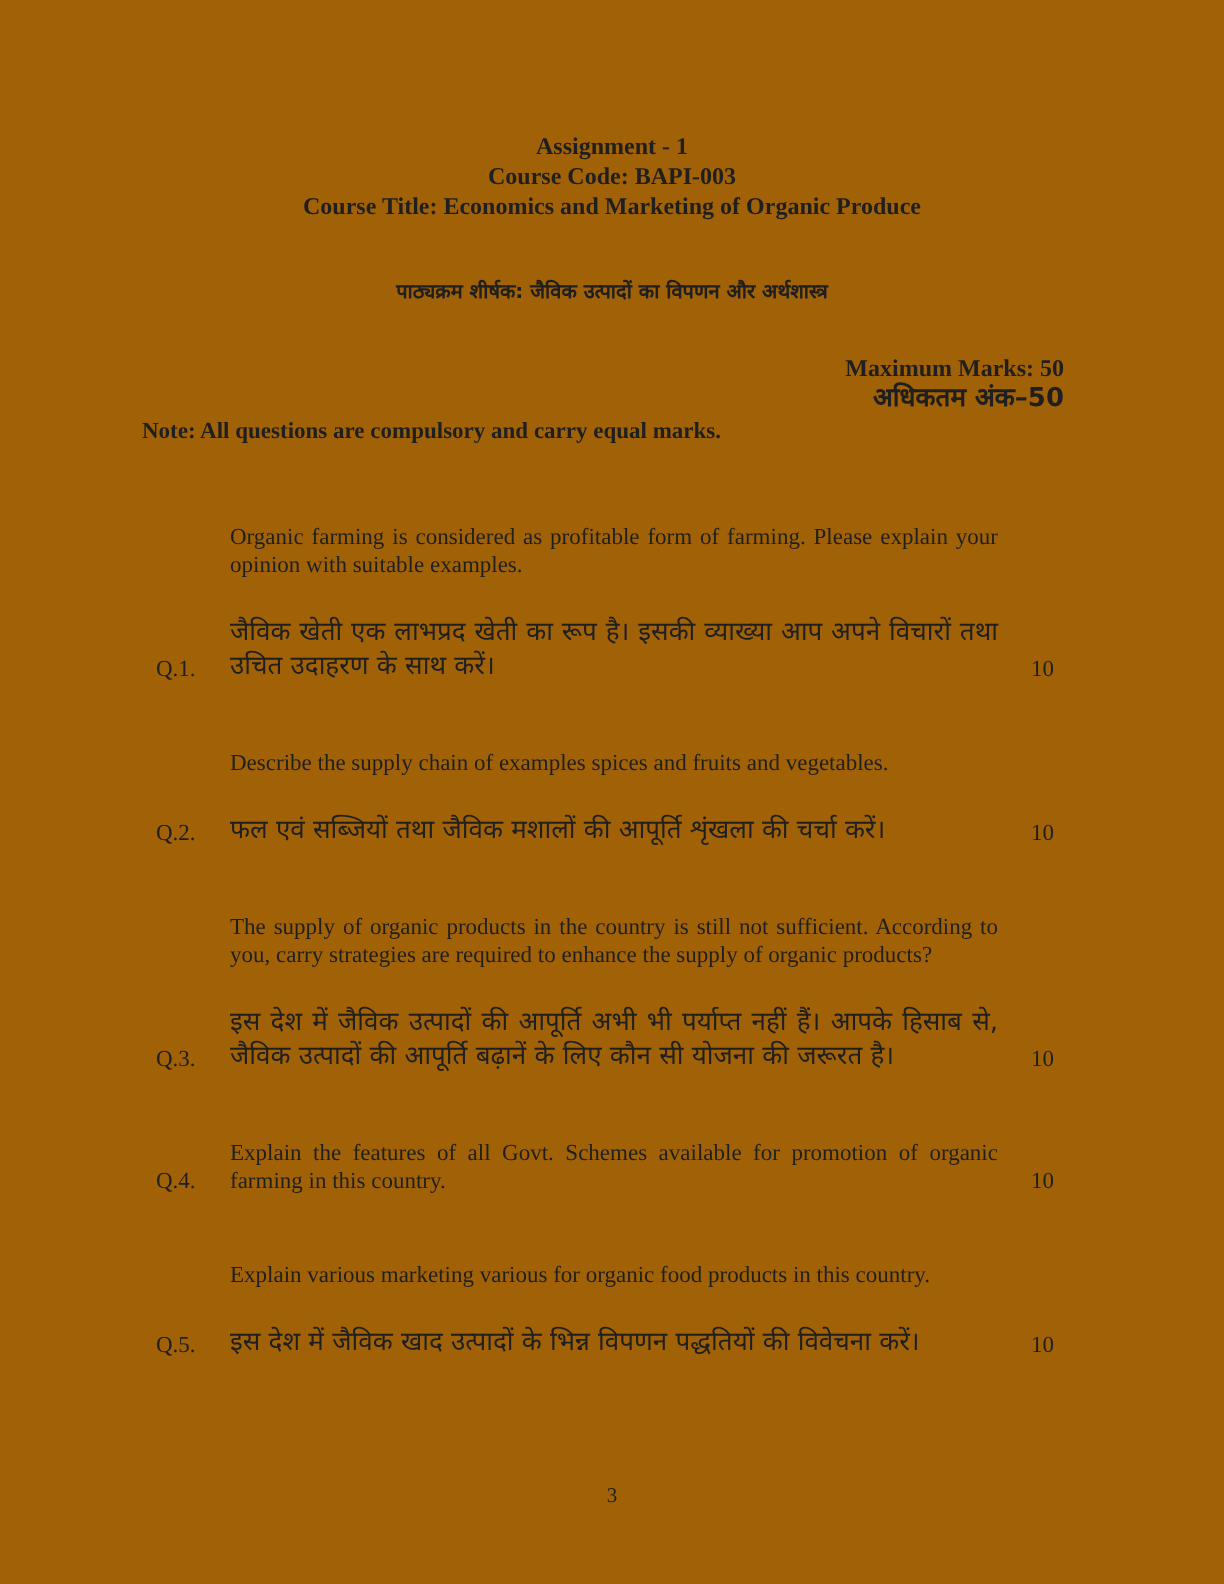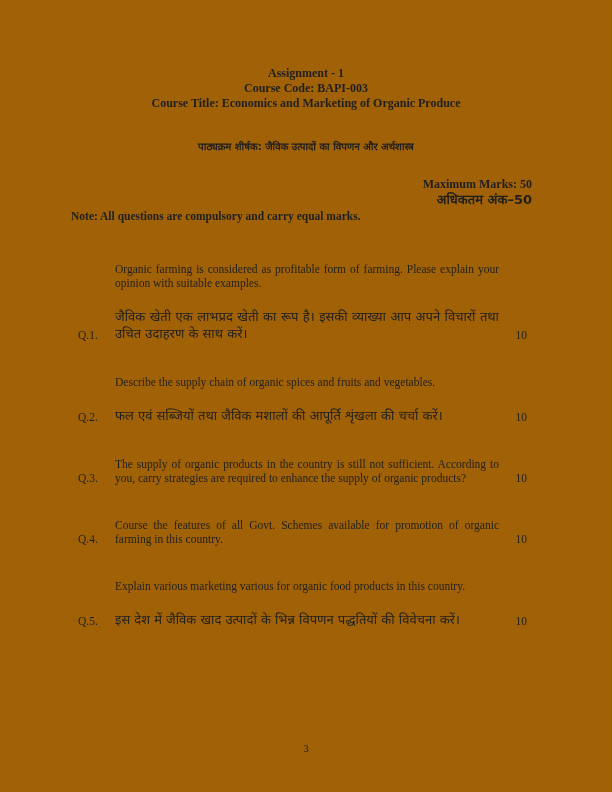--- a/index.html
+++ b/index.html
@@ -136,38 +136,39 @@
       <div class="q-body">
         <div class="q-eng">Organic farming is considered as profitable form of farming. Please explain your opinion with suitable examples.</div>
         <div class="q-hin hindi">जैविक खेती एक लाभप्रद खेती का रूप है। इसकी व्याख्या आप अपने विचारों तथा उचित उदाहरण के साथ करें।</div>
       </div>
       <div class="q-marks">10</div>
     </div>
 
     <div class="q-row">
       <div class="q-num">Q.2.</div>
       <div class="q-body">
-        <div class="q-eng">Describe the supply chain of organic spices and fruits and vegetables.</div>
+        <div class="q-eng">Describe the supply chain of examples spices and fruits and vegetables.</div>
         <div class="q-hin hindi">फल एवं सब्जियों तथा जैविक मशालों की आपूर्ति शृंखला की चर्चा करें।</div>
       </div>
       <div class="q-marks">10</div>
     </div>
 
     <div class="q-row">
       <div class="q-num">Q.3.</div>
       <div class="q-body">
         <div class="q-eng">The supply of organic products in the country is still not sufficient. According to you, carry strategies are required to enhance the supply of organic products?</div>
+        <div class="q-hin hindi">इस देश में जैविक उत्पादों की आपूर्ति अभी भी पर्याप्त नहीं हैं। आपके हिसाब से, जैविक उत्पादों की आपूर्ति बढ़ानें के लिए कौन सी योजना की जरूरत है।</div>
       </div>
       <div class="q-marks">10</div>
     </div>
 
     <div class="q-row">
       <div class="q-num">Q.4.</div>
       <div class="q-body">
-        <div class="q-eng">Course the features of all Govt. Schemes available for promotion of organic farming in this country.</div>
+        <div class="q-eng">Explain the features of all Govt. Schemes available for promotion of organic farming in this country.</div>
       </div>
       <div class="q-marks">10</div>
     </div>
 
     <div class="q-row">
       <div class="q-num">Q.5.</div>
       <div class="q-body">
         <div class="q-eng">Explain various marketing various for organic food products in this country.</div>
         <div class="q-hin hindi">इस देश में जैविक खाद उत्पादों के भिन्न विपणन पद्धतियों की विवेचना करें।</div>
       </div>

